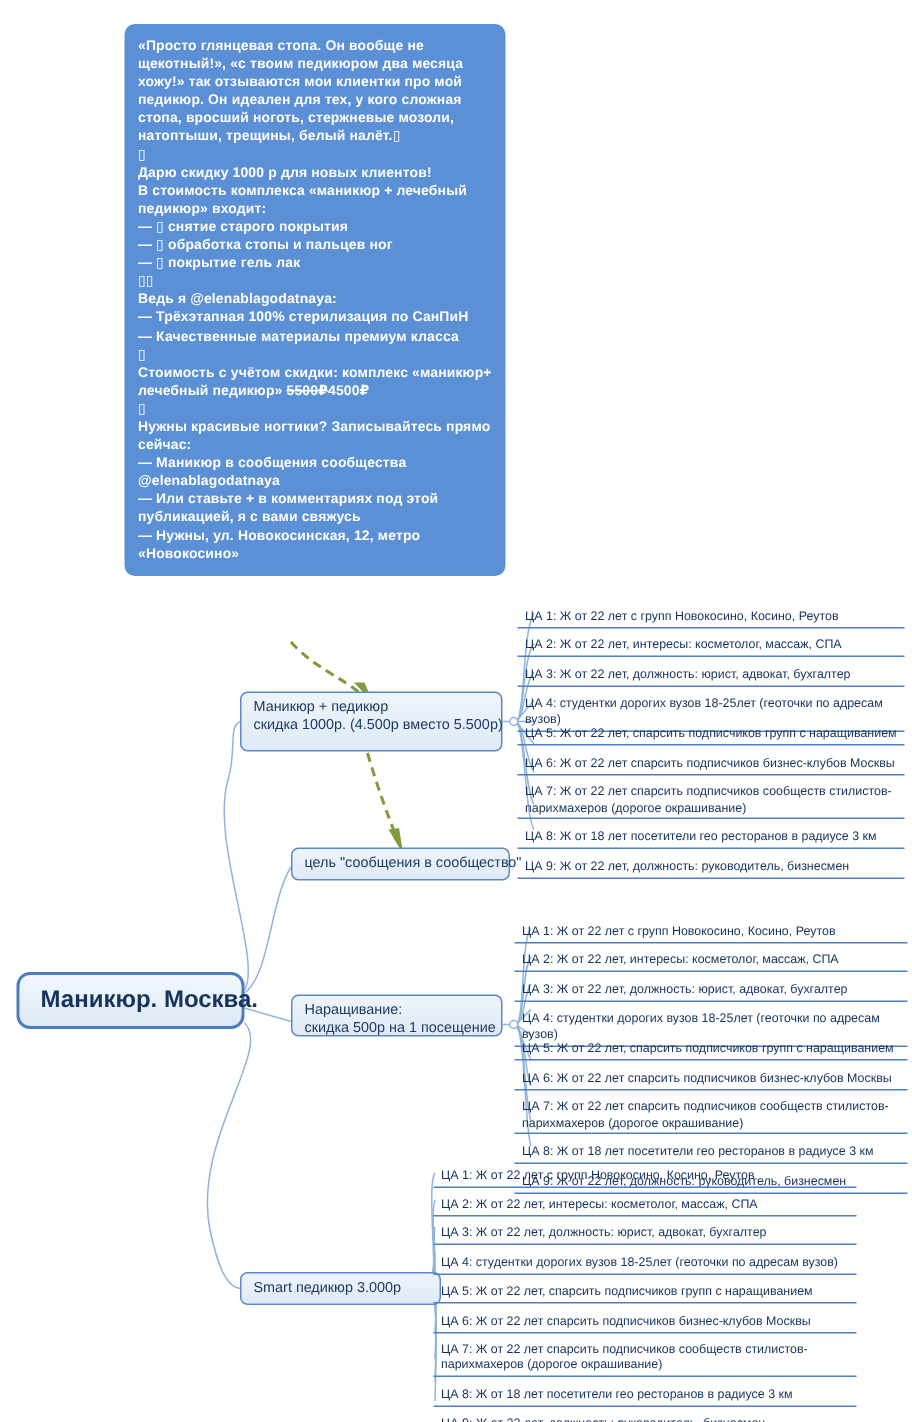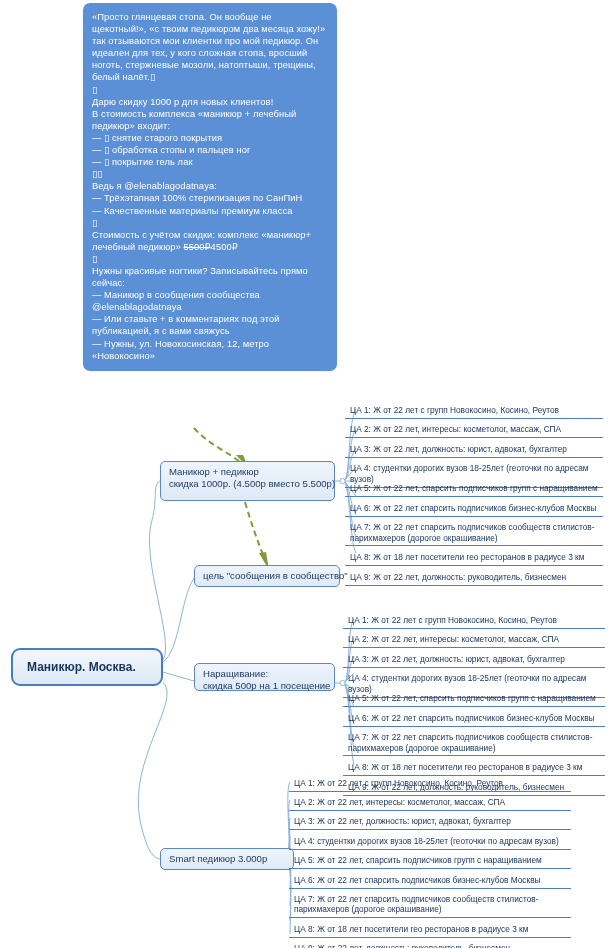--- a/index.html
+++ b/index.html
@@ -8,28 +8,28 @@
     background:#ffffff;
     font-family:"Liberation Sans","DejaVu Sans",sans-serif;
     position:relative;overflow:hidden;
     -webkit-font-smoothing:antialiased;
   }
   .canvas{position:absolute;left:0;top:0;width:608px;height:948px;}
   svg.links{position:absolute;left:0;top:0;width:608px;height:948px;pointer-events:none;}
 
   
   .note{
-    position:absolute;left:83px;top:3px;width:254px;
+    position:absolute;left:83px;top:16px;width:254px;
     box-sizing:border-box;
     background:#5b8fd6;
     border-radius:7px;
     padding:8px 9px 9px 9px;
     color:#ffffff;
     font-size:9.3px;
-    font-weight:normal;
+    font-weight:bold;
     line-height:12.1px;
     letter-spacing:.1px;
   }
   .note p{margin:0;white-space:pre-wrap;}
   .note .strike{text-decoration:line-through;}
 
   
   .node{
     position:absolute;box-sizing:border-box;
     background:linear-gradient(180deg,#eef4fb 0%,#dfeaf7 100%);
@@ -40,21 +40,21 @@
     line-height:12.4px;
     padding:4px 8px;
     display:flex;flex-direction:column;justify-content:flex-start;
   }
   .node .ln{white-space:nowrap;}
 
   .root{
     left:11px;top:648px;width:152px;height:38px;
     border:2px solid #4a7cc0;border-radius:9px;
     background:linear-gradient(180deg,#f2f7fc 0%,#dde9f6 100%);
-    font-size:12px;font-weight:bold;color:#17345c;
+    font-size:16px;font-weight:bold;color:#17345c;
     align-items:flex-start;justify-content:center;
     padding-left:14px;
   }
 
   .n-manped{left:160px;top:461px;width:175px;height:40px;}
   .n-goal{left:194px;top:565px;width:146px;height:22px;padding:2px 8px;justify-content:center;}
   .n-nara{left:194px;top:663px;width:141px;height:28px;}
   .n-smart{left:160px;top:848px;width:134px;height:22px;padding:2px 8px;justify-content:center;}
 
   

